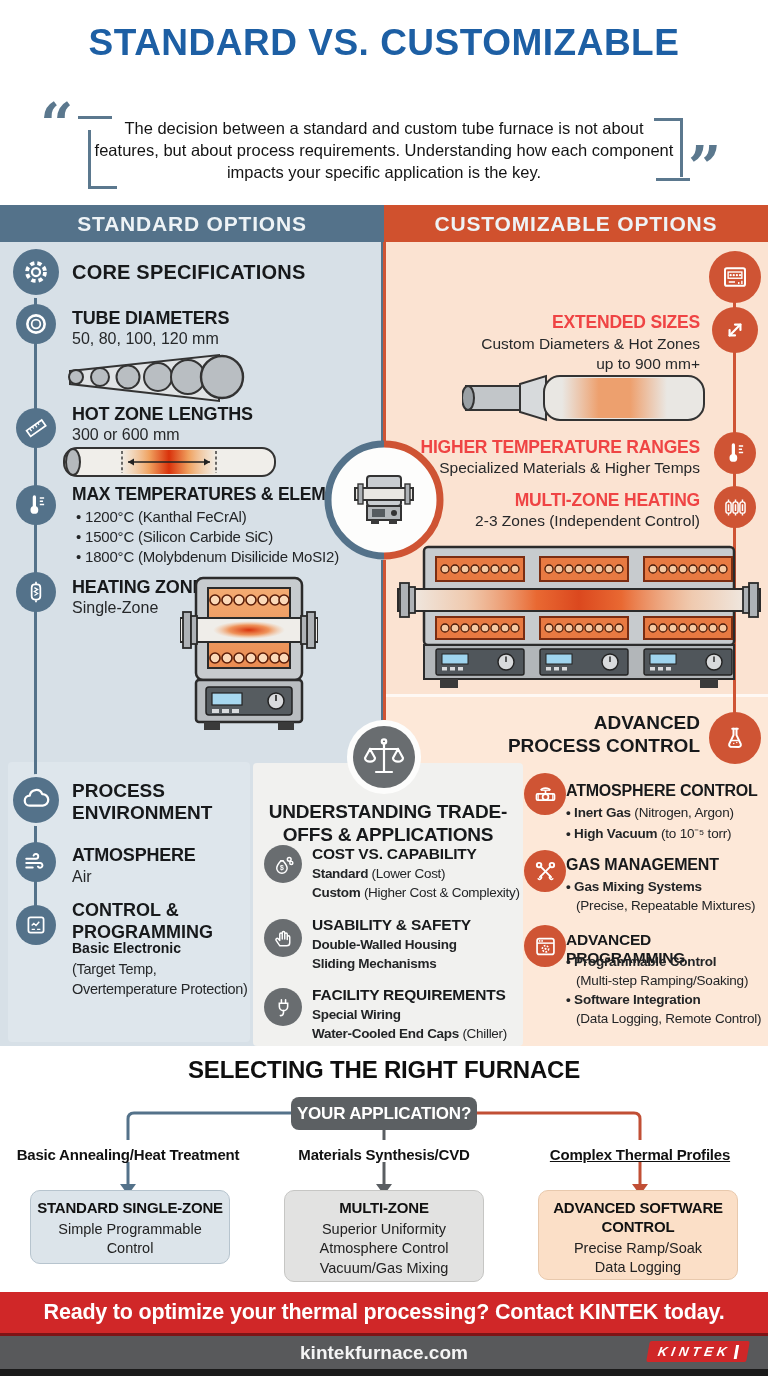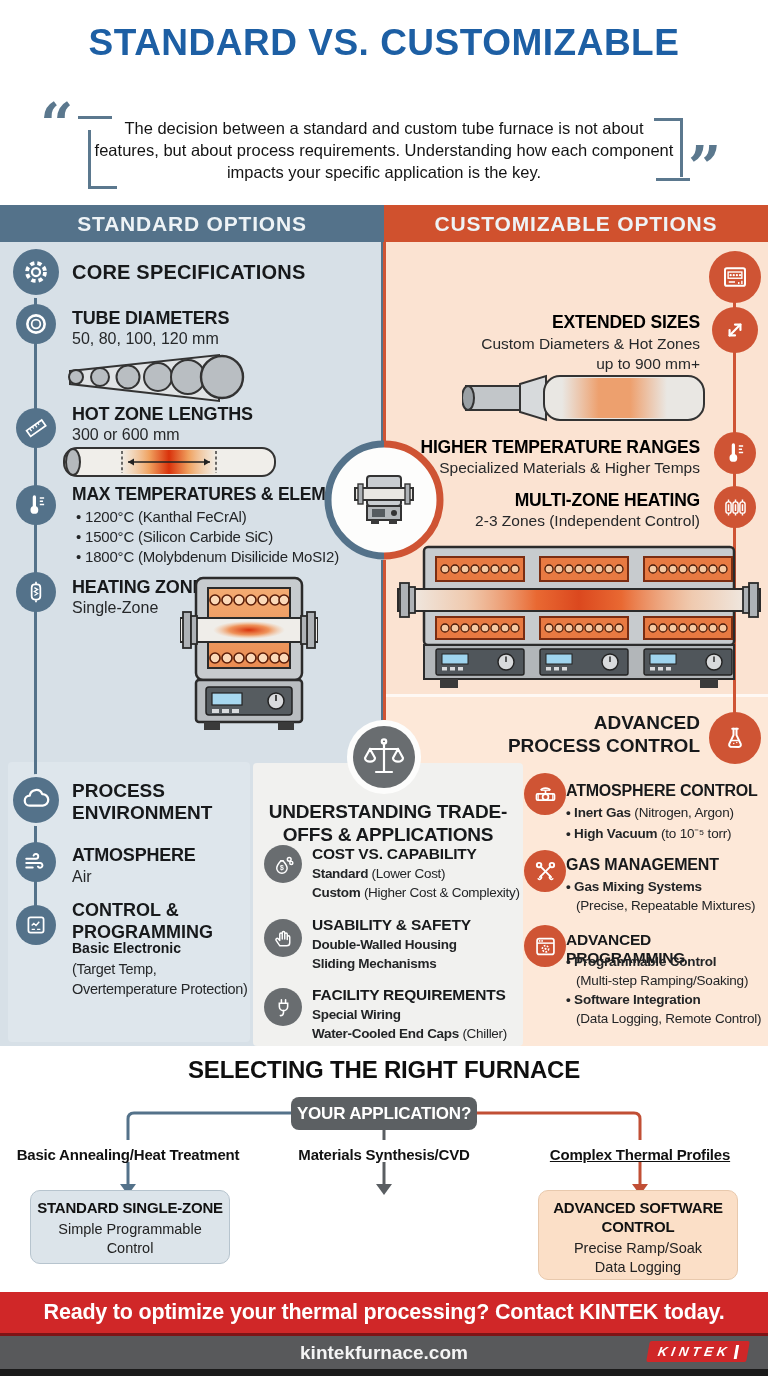--- a/index.html
+++ b/index.html
@@ -11,21 +11,21 @@
   .preline{white-space:pre-line;}
   .nowrap{white-space:nowrap;}
   .b{font-weight:bold;}
   .title{color:#1d5fa4;font-weight:800;font-size:37px;line-height:1.12;letter-spacing:.5px;text-align:center;width:100%;}
   .quote-text{font-size:16.5px;line-height:1.32;color:#141414;font-weight:500;text-align:center;}
   .qmark{font-family:"DejaVu Serif",serif;font-weight:bold;color:#5b788e;font-size:58px;line-height:1;}
   .colhead{height:37px;display:flex;align-items:center;justify-content:center;
            color:#eef3f6;font-weight:800;font-size:21px;letter-spacing:.8px;}
   .sec-head{font-weight:800;font-size:20px;letter-spacing:.2px;color:#17191b;}
   .item-title{font-weight:800;font-size:18px;color:#17191b;letter-spacing:-.2px;}
-  .item-title-sm{font-weight:800;font-size:17.5px;color:#000000;letter-spacing:-.2px;}
+  .item-title-sm{font-weight:800;font-size:17.5px;color:#ef4444;letter-spacing:-.2px;}
   .item-text{font-size:16px;color:#26282a;}
   .bullet{font-size:15px;color:#232527;letter-spacing:-.2px;}
   .rbul{font-size:13.5px;color:#232527;letter-spacing:-.2px;}
   .rtitle{font-weight:800;font-size:15.5px;color:#17191b;letter-spacing:-.2px;}
   .circle{border-radius:50%;display:flex;align-items:center;justify-content:center;}
   .blue{background:#54728a;}
   .orange{background:#cf5434;}
   .grayc{background:#696d70;}
   .rail{width:3px;}
   .tp-title{font-weight:800;font-size:15.5px;color:#17191b;letter-spacing:-.2px;}
@@ -580,20 +580,26 @@
 
   <div class="abs branch-label" style="left:8px;top:1146px;width:240px;">Basic Annealing/Heat Treatment</div>
   <div class="abs branch-label" style="left:264px;top:1146px;width:240px;">Materials Synthesis/CVD</div>
   <div class="abs branch-label" style="left:520px;top:1146px;width:240px;text-decoration:underline;">Complex Thermal Profiles</div>
 
   <div class="abs outcome" style="left:30px;top:1190px;width:200px;height:74px;background:#dce4ea;border:1px solid #b7c4ce;">
     <div class="t preline">STANDARD SINGLE-ZONE</div>
     <div class="l preline">Simple Programmable
 Control</div>
   </div>
+  <div class="abs outcome" style="left:284px;top:1190px;width:200px;height:92px;background:#e2e2e1;border:1px solid #c6c6c4;">
+    <div class="t preline">MULTI-ZONE</div>
+    <div class="l preline">Superior Uniformity
+Atmosphere Control
+Vacuum/Gas Mixing</div>
+  </div>
   <div class="abs outcome" style="left:538px;top:1190px;width:200px;height:90px;background:#fbdfc7;border:1px solid #e8c9ad;">
     <div class="t preline">ADVANCED SOFTWARE
 CONTROL</div>
     <div class="l preline">Precise Ramp/Soak
 Data Logging</div>
   </div>
 
   <div class="abs" style="left:0;top:1292px;width:768px;height:41px;background:#d02728;display:flex;align-items:center;justify-content:center;color:#fff;font-weight:800;font-size:21.5px;letter-spacing:-.2px;">Ready to optimize your thermal processing? Contact KINTEK today.</div>
   <div class="abs" style="left:0;top:1333px;width:768px;height:3px;background:#7e1416;"></div>
 

